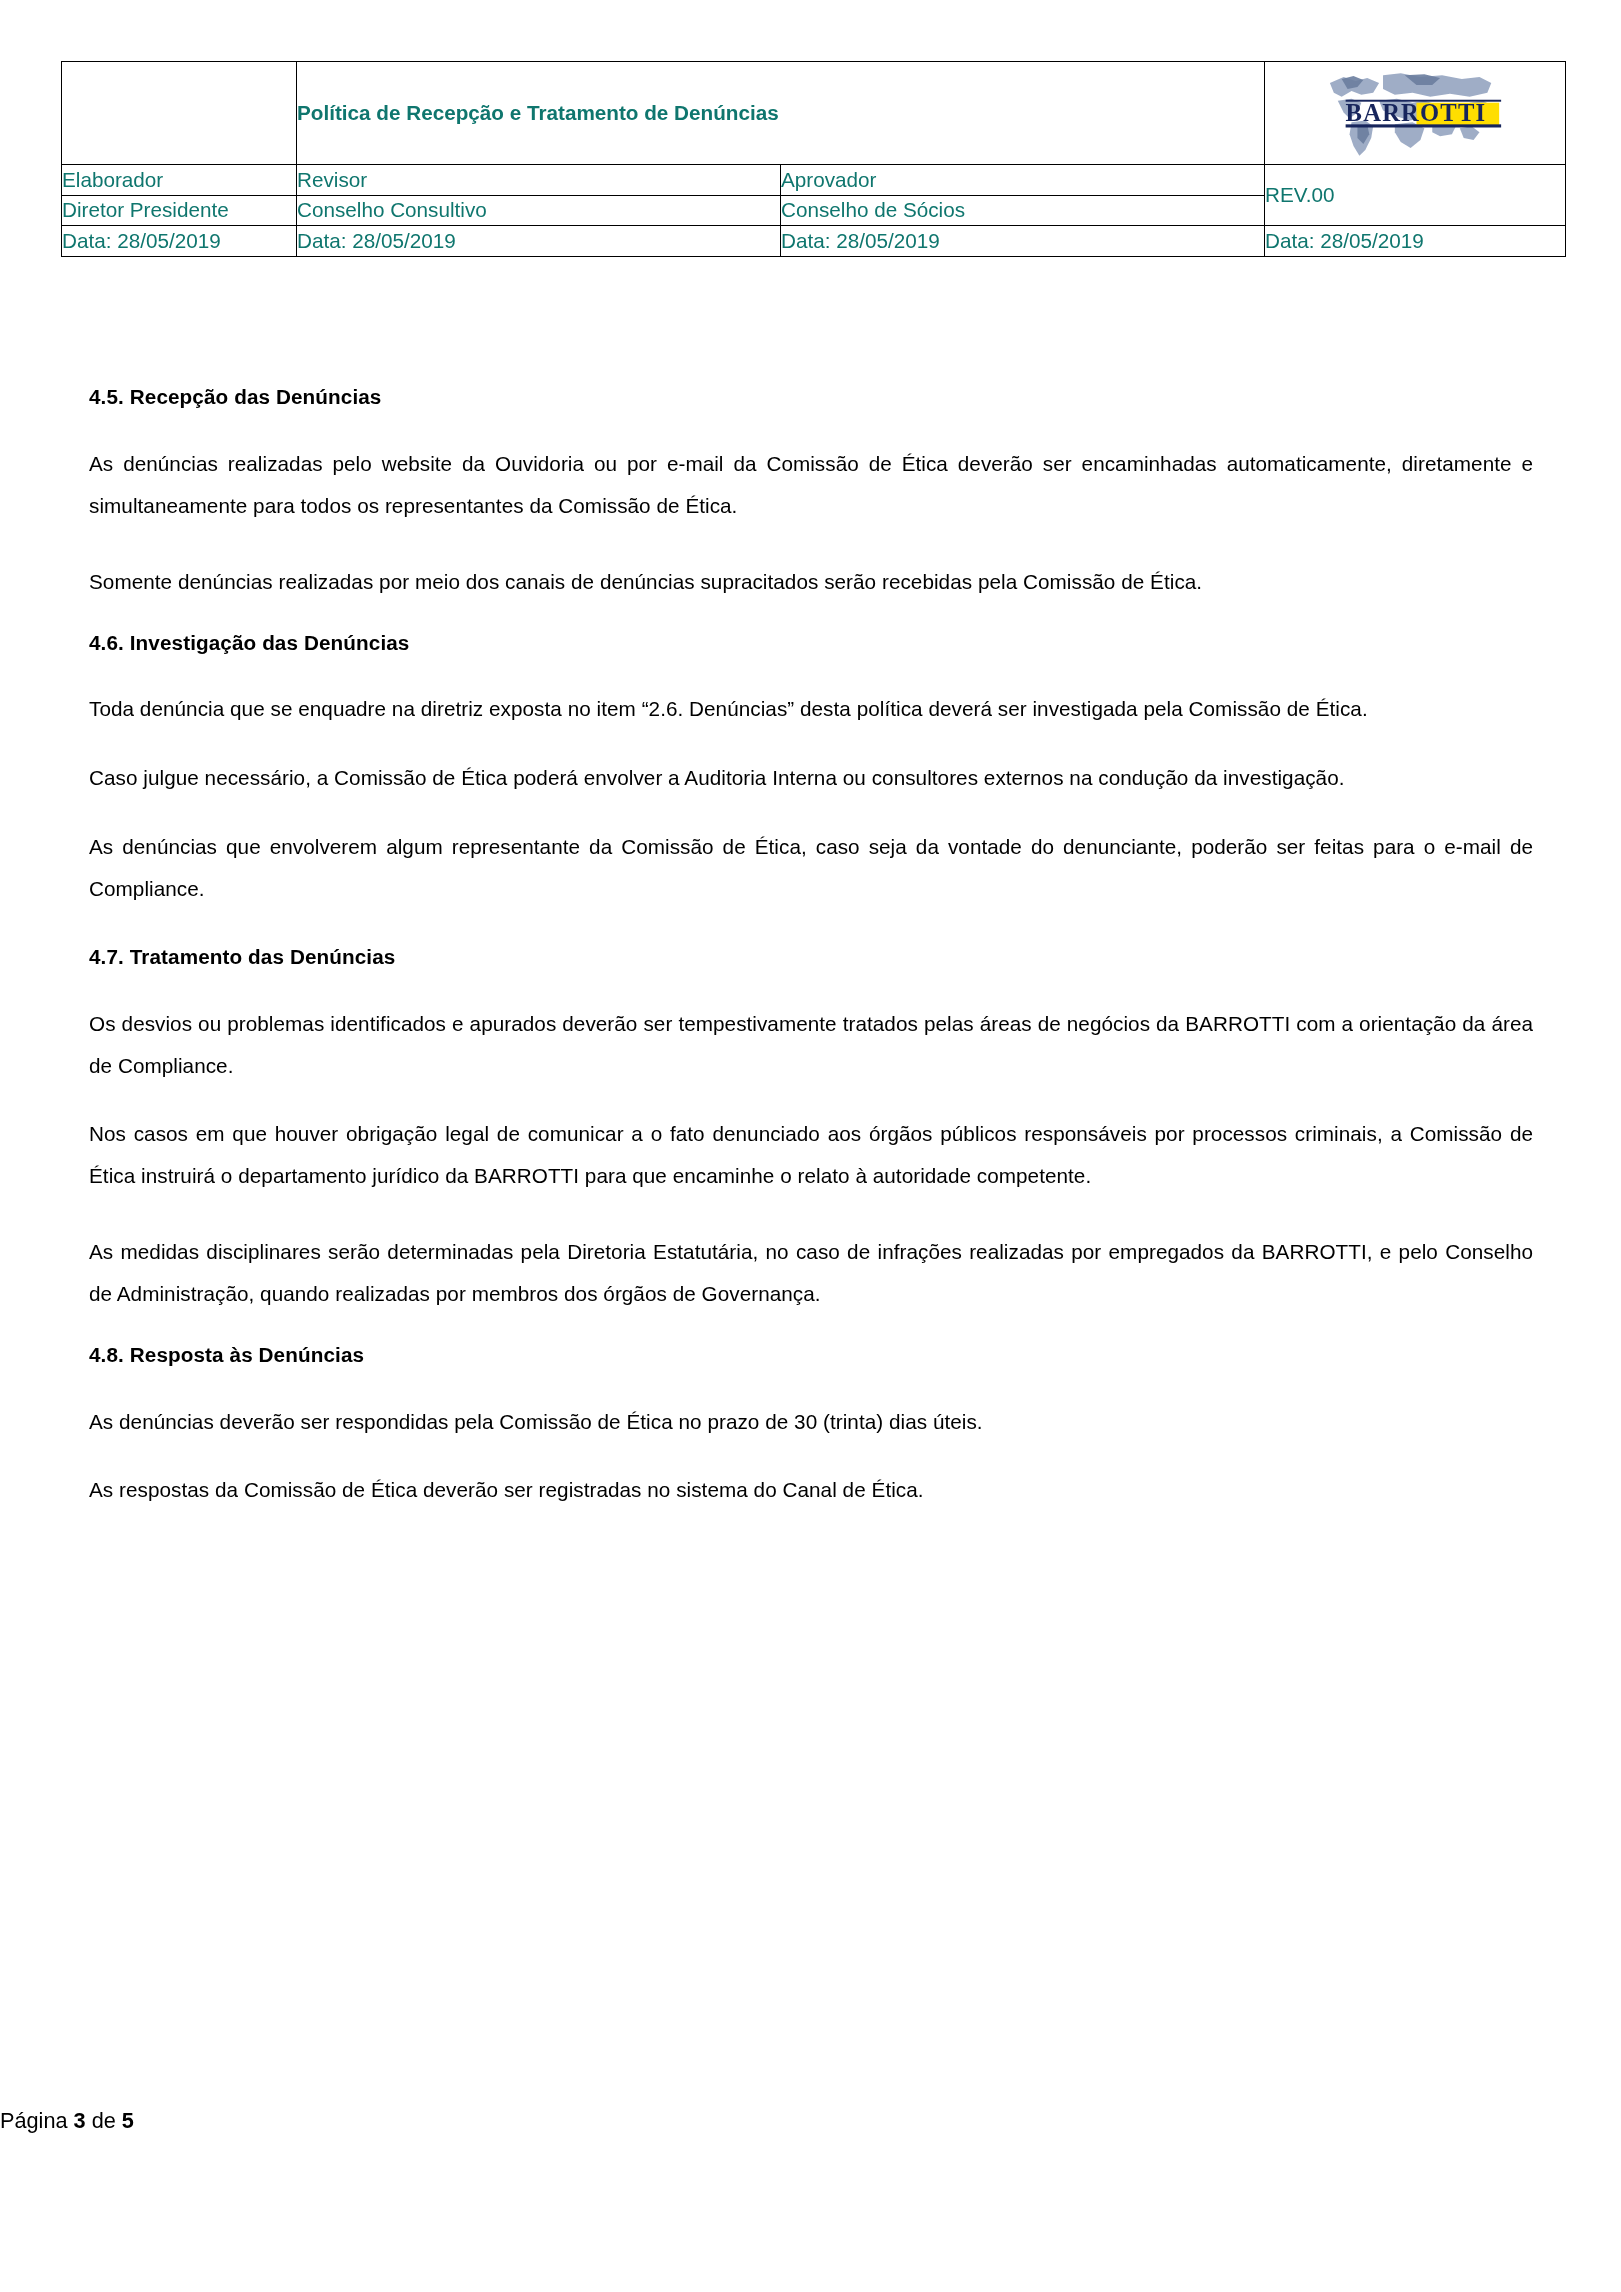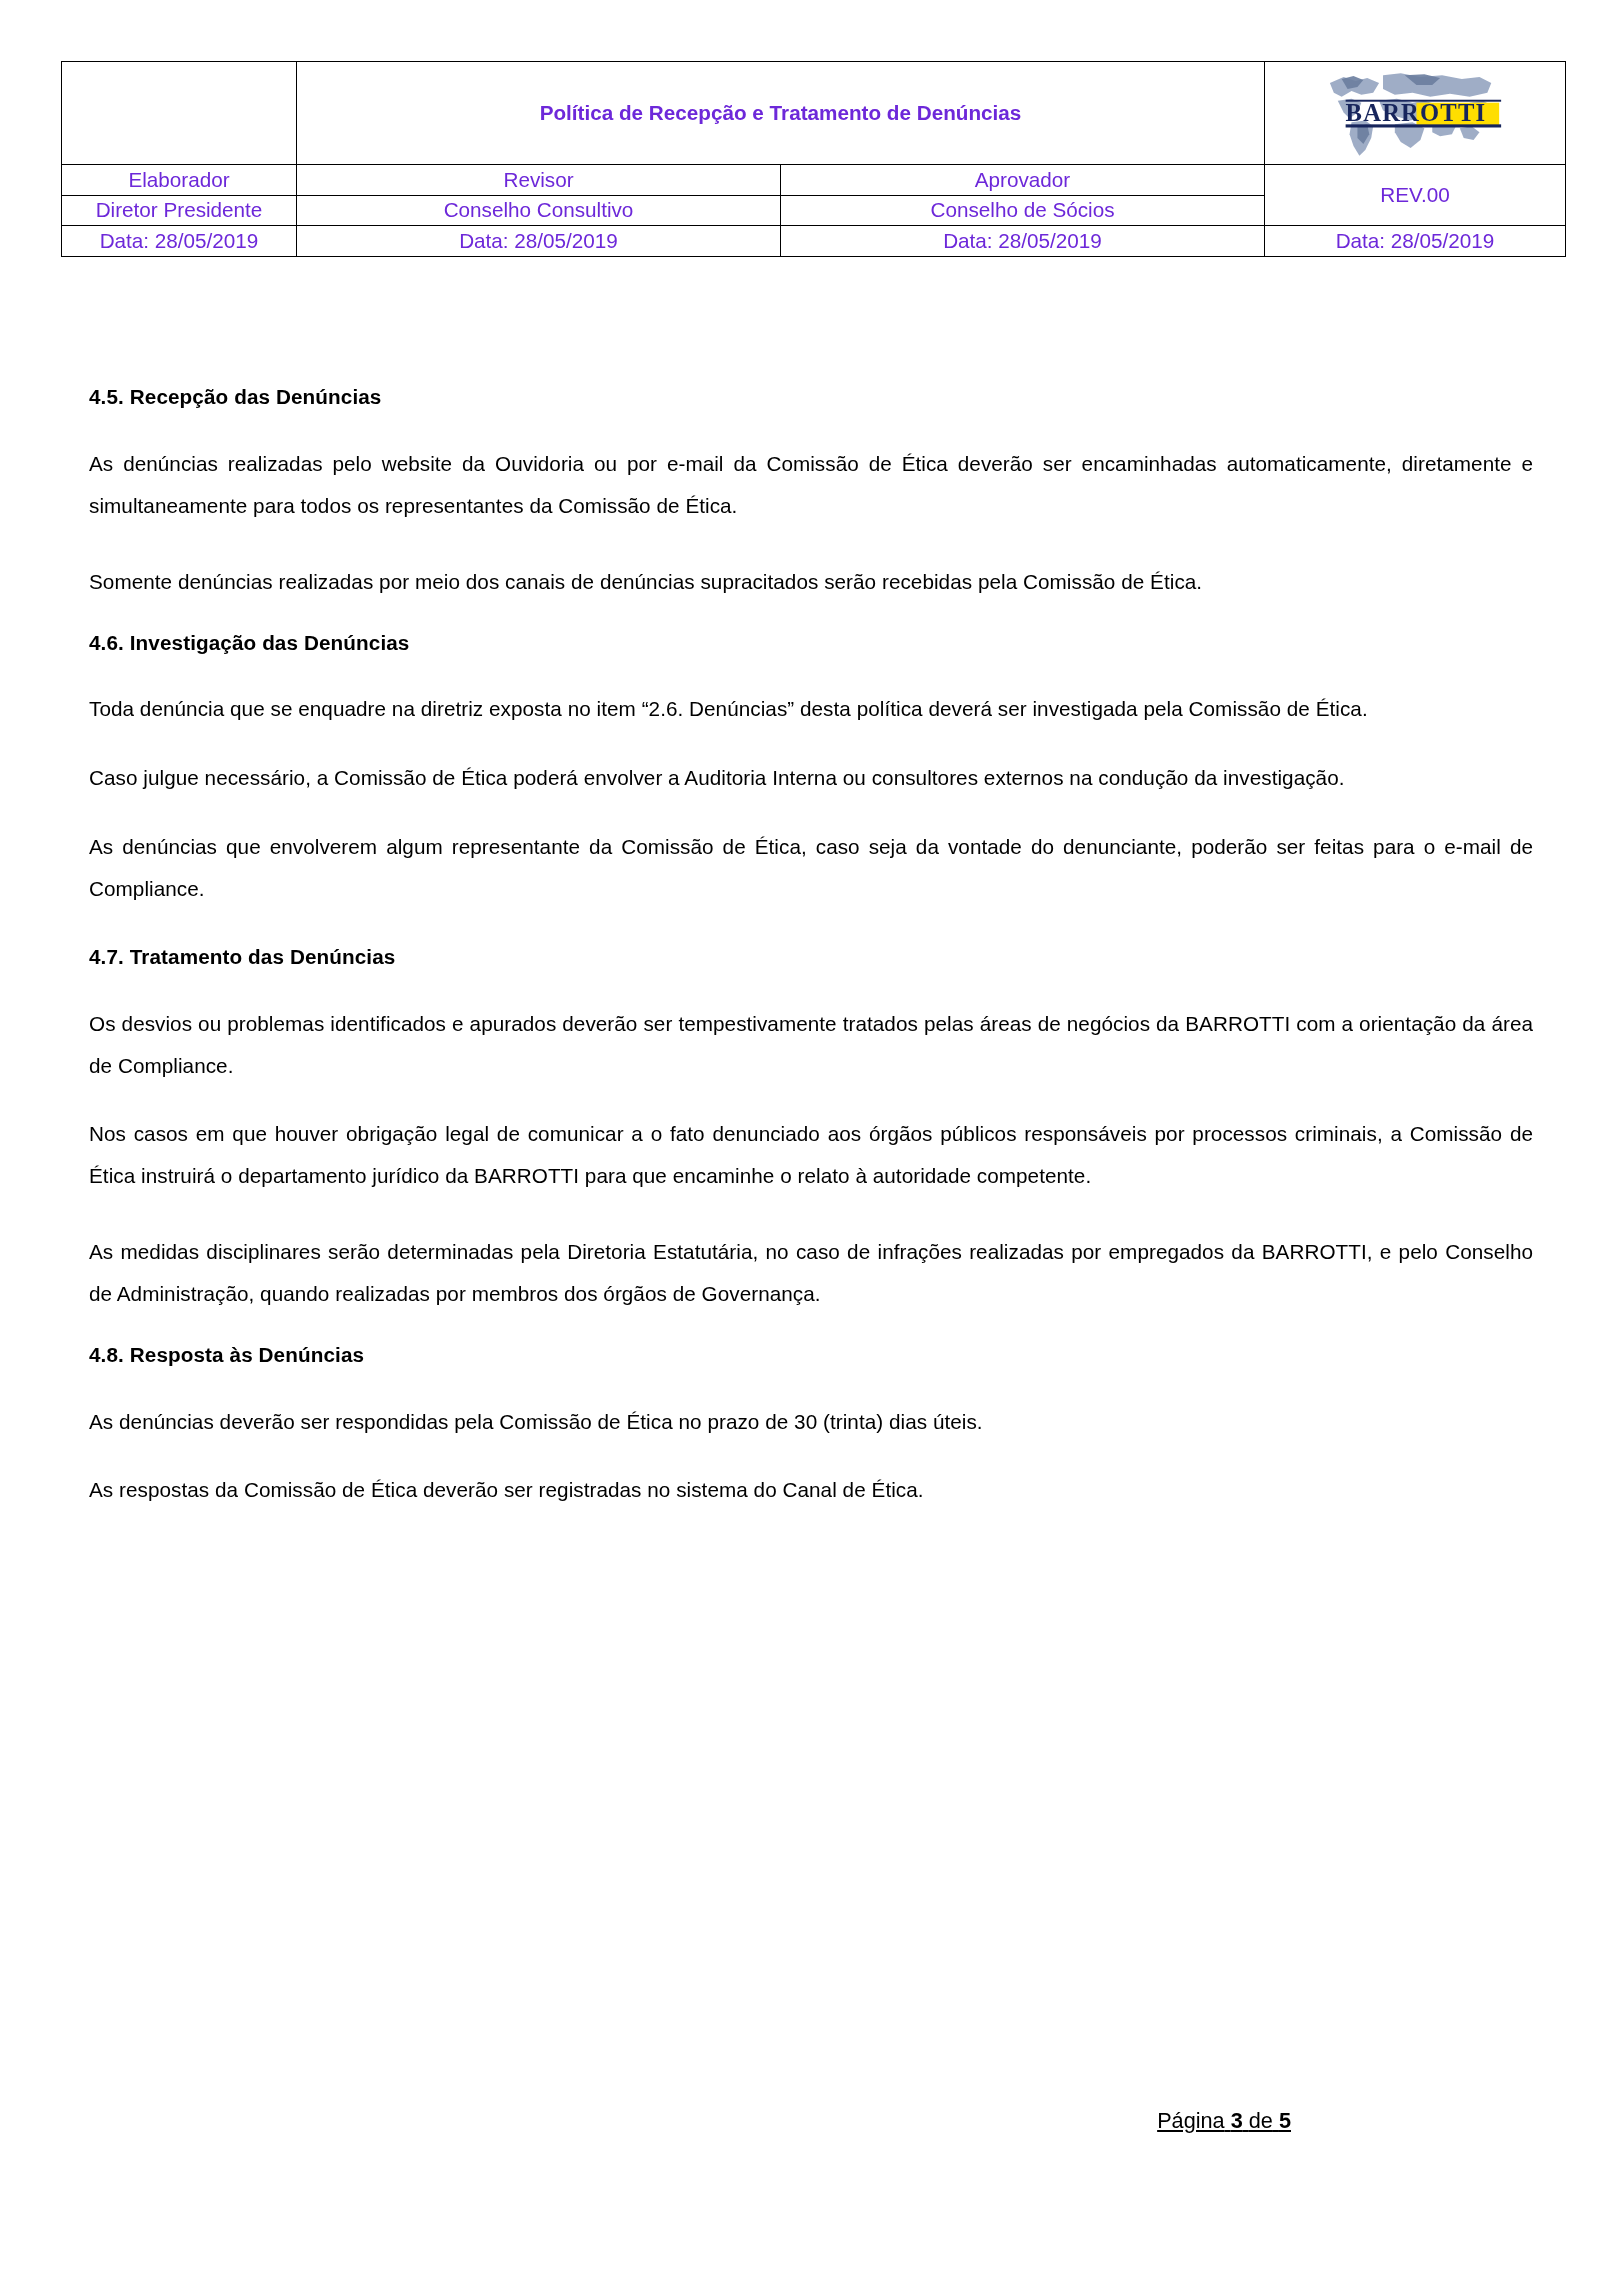--- a/index.html
+++ b/index.html
@@ -30,24 +30,24 @@
   }
   table.header-table {
     border-collapse: collapse;
     width: 1505px;
     table-layout: fixed;
   }
   table.header-table td {
     border: 1.6px solid #000000;
     padding: 0;
     vertical-align: middle;
-    text-align: center;
-    font-family: "Liberation Sans", sans-serif;
-    font-size: 20.7px;
-    color: #6d28d9;
+    text-align: left;
+    font-family: "Liberation Sans", sans-serif;
+    font-size: 20.7px;
+    color: #0f766e;
     margin-left: 18px;
   }
   td.col-a { width: 234px; }
   td.col-b { width: 241px; }
   td.col-c { width: 236px; }
   td.col-d { width: 300px; }
 
   td.title-cell {
     font-weight: bold;
     font-size: 22.7px;
@@ -117,25 +117,24 @@
   }
   p.para.last-of-section { margin-bottom: 34px; }
   p.para.no-justify { text-align: left; }
 
   
   .footer {
     position: absolute;
     left: 0;
     top: 2108px;
     width: 1291px;
-    text-align: right;
+    text-align: left;
     font-family: "Liberation Sans", sans-serif;
     font-size: 21.7px;
     color: #000000;
-    text-decoration: underline;
   }
   .footer .pg-strong { font-weight: bold; }
 </style>
 </head>
 <body>
 
 <div class="page">
 
   <div class="header-table-wrap">
     <table class="header-table">

